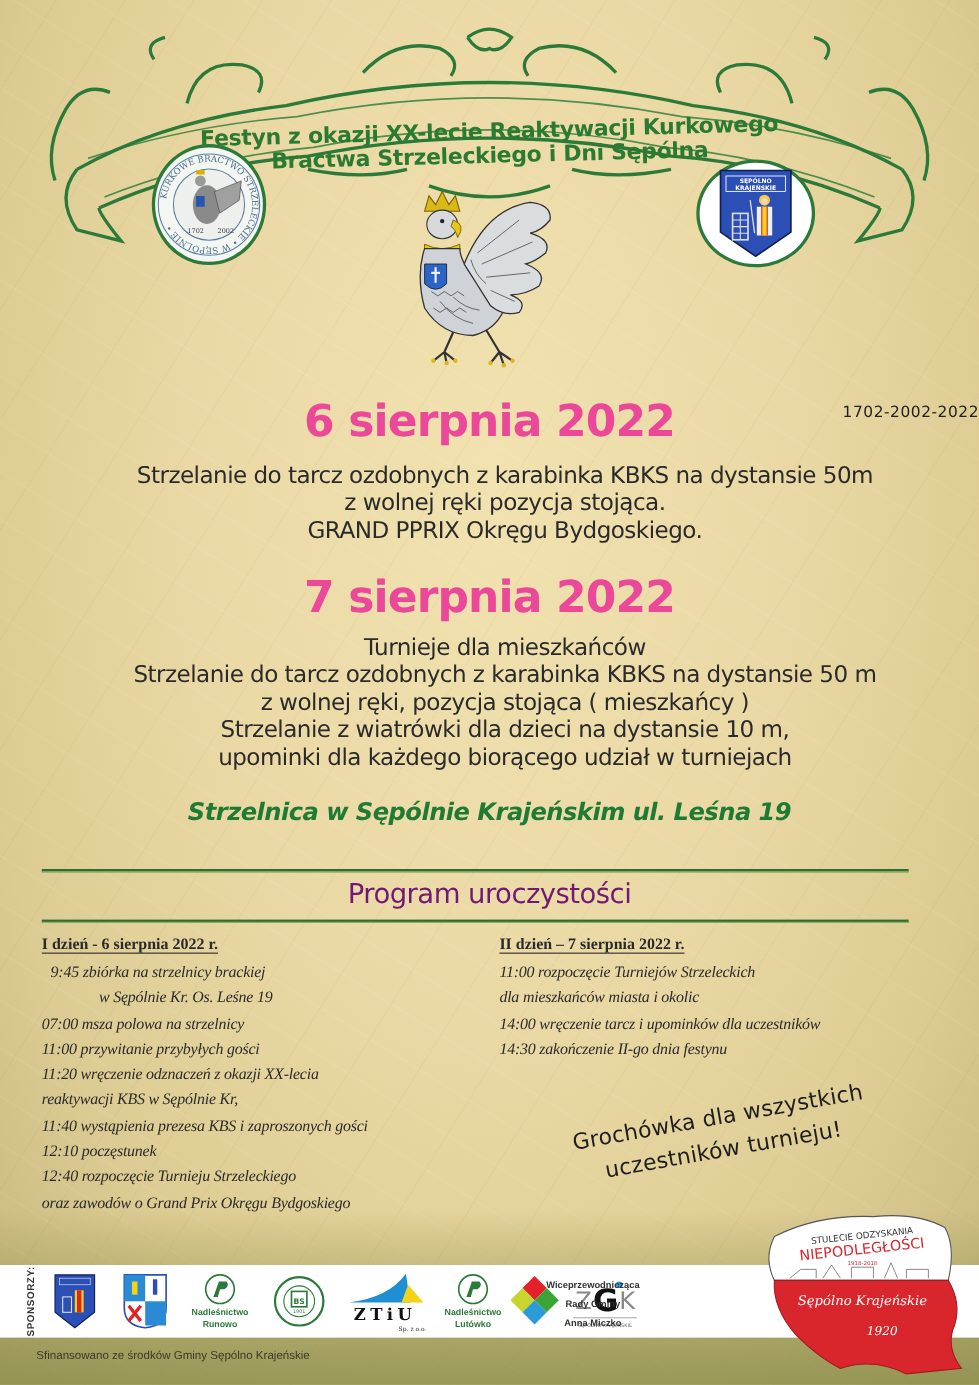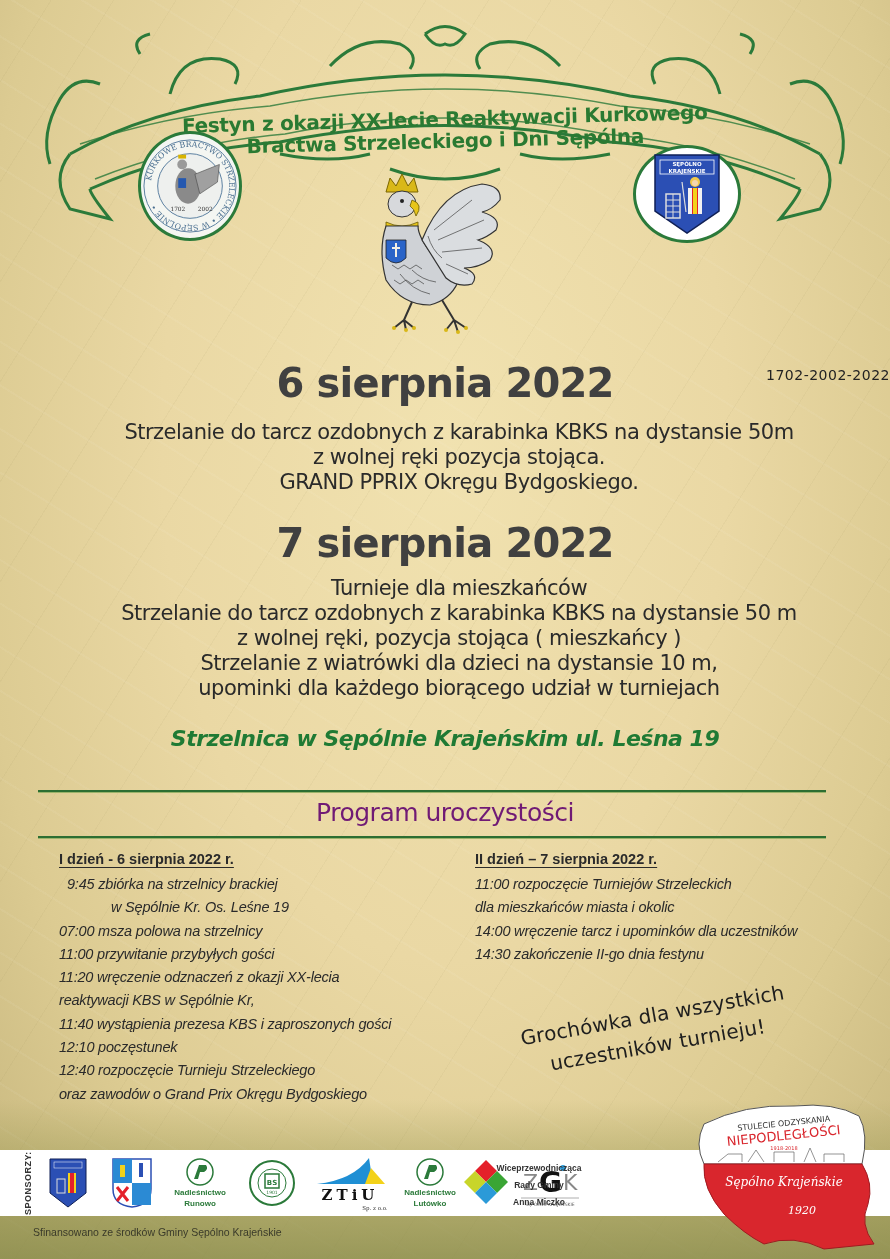--- a/index.html
+++ b/index.html
@@ -46,21 +46,21 @@
   }
   .eagle-main { position: absolute; left: 372px; top: 170px; width: 140px; height: 165px; }
   .years {
     position: absolute; left: 0; right: 0; top: 341px; text-align: right;
     font-size: 14px; color: #222; font-family: "DejaVu Sans", sans-serif; letter-spacing: 0.5px; margin-top: 26px;
   }
 
   
   .date-h {
     position: absolute; left: 0; right: 0; text-align: center;
-    color: #404040; font-weight: bold; font-size: 40px; font-family: "DejaVu Sans", sans-serif;
+    color: #ec4899; font-weight: bold; font-size: 40px; font-family: "DejaVu Sans", sans-serif;
     letter-spacing: -0.8px;
   }
   .desc {
     position: absolute; left: 0; right: 0; text-align: center;
     font-family: "DejaVu Sans", sans-serif; font-size: 21px; line-height: 25px; color: #2a2a2a;
     letter-spacing: -0.5px;
     padding-left: 28px;
   }
   .desc div { white-space: nowrap; }
   .location {
@@ -68,21 +68,21 @@
     color: #1f7a34; font-weight: bold; font-style: italic; font-size: 22px;
     font-family: "DejaVu Sans", sans-serif; letter-spacing: -0.5px;
   }
 
   
   .rule { position: absolute; left: 38px; width: 788px; height: 3px; background: #2d6e32; border-bottom: 1px solid #9bb36a; }
   .program-title {
     position: absolute; left: 0; right: 0; top: 798px; text-align: center;
     font-size: 25px; font-family: "DejaVu Sans", sans-serif; color: #701a75; letter-spacing: -0.5px;
   }
-  .sched { position: absolute; font-family: Liberation Sans, sans-serif; color: #2a2a2a; margin-left: 21px; }
+  .sched { position: absolute; font-family: Liberation Serif, serif; color: #2a2a2a; }
   .sched .hdr { font-size: 14.5px; font-weight: bold; text-decoration: underline; text-underline-offset: 3px; height: 22px; }
   .sched .item { font-size: 14.5px; font-style: italic; line-height: 23.3px; white-space: nowrap; letter-spacing: -0.2px; }
 
   .grochowka {
     position: absolute; left: 505px; top: 1000px; width: 300px; text-align: center;
     font-family: "DejaVu Sans", sans-serif; font-size: 20px; line-height: 30px; color: #1e1e1e;
     transform: rotate(-10deg); letter-spacing: 0.2px;
   }
 
   

